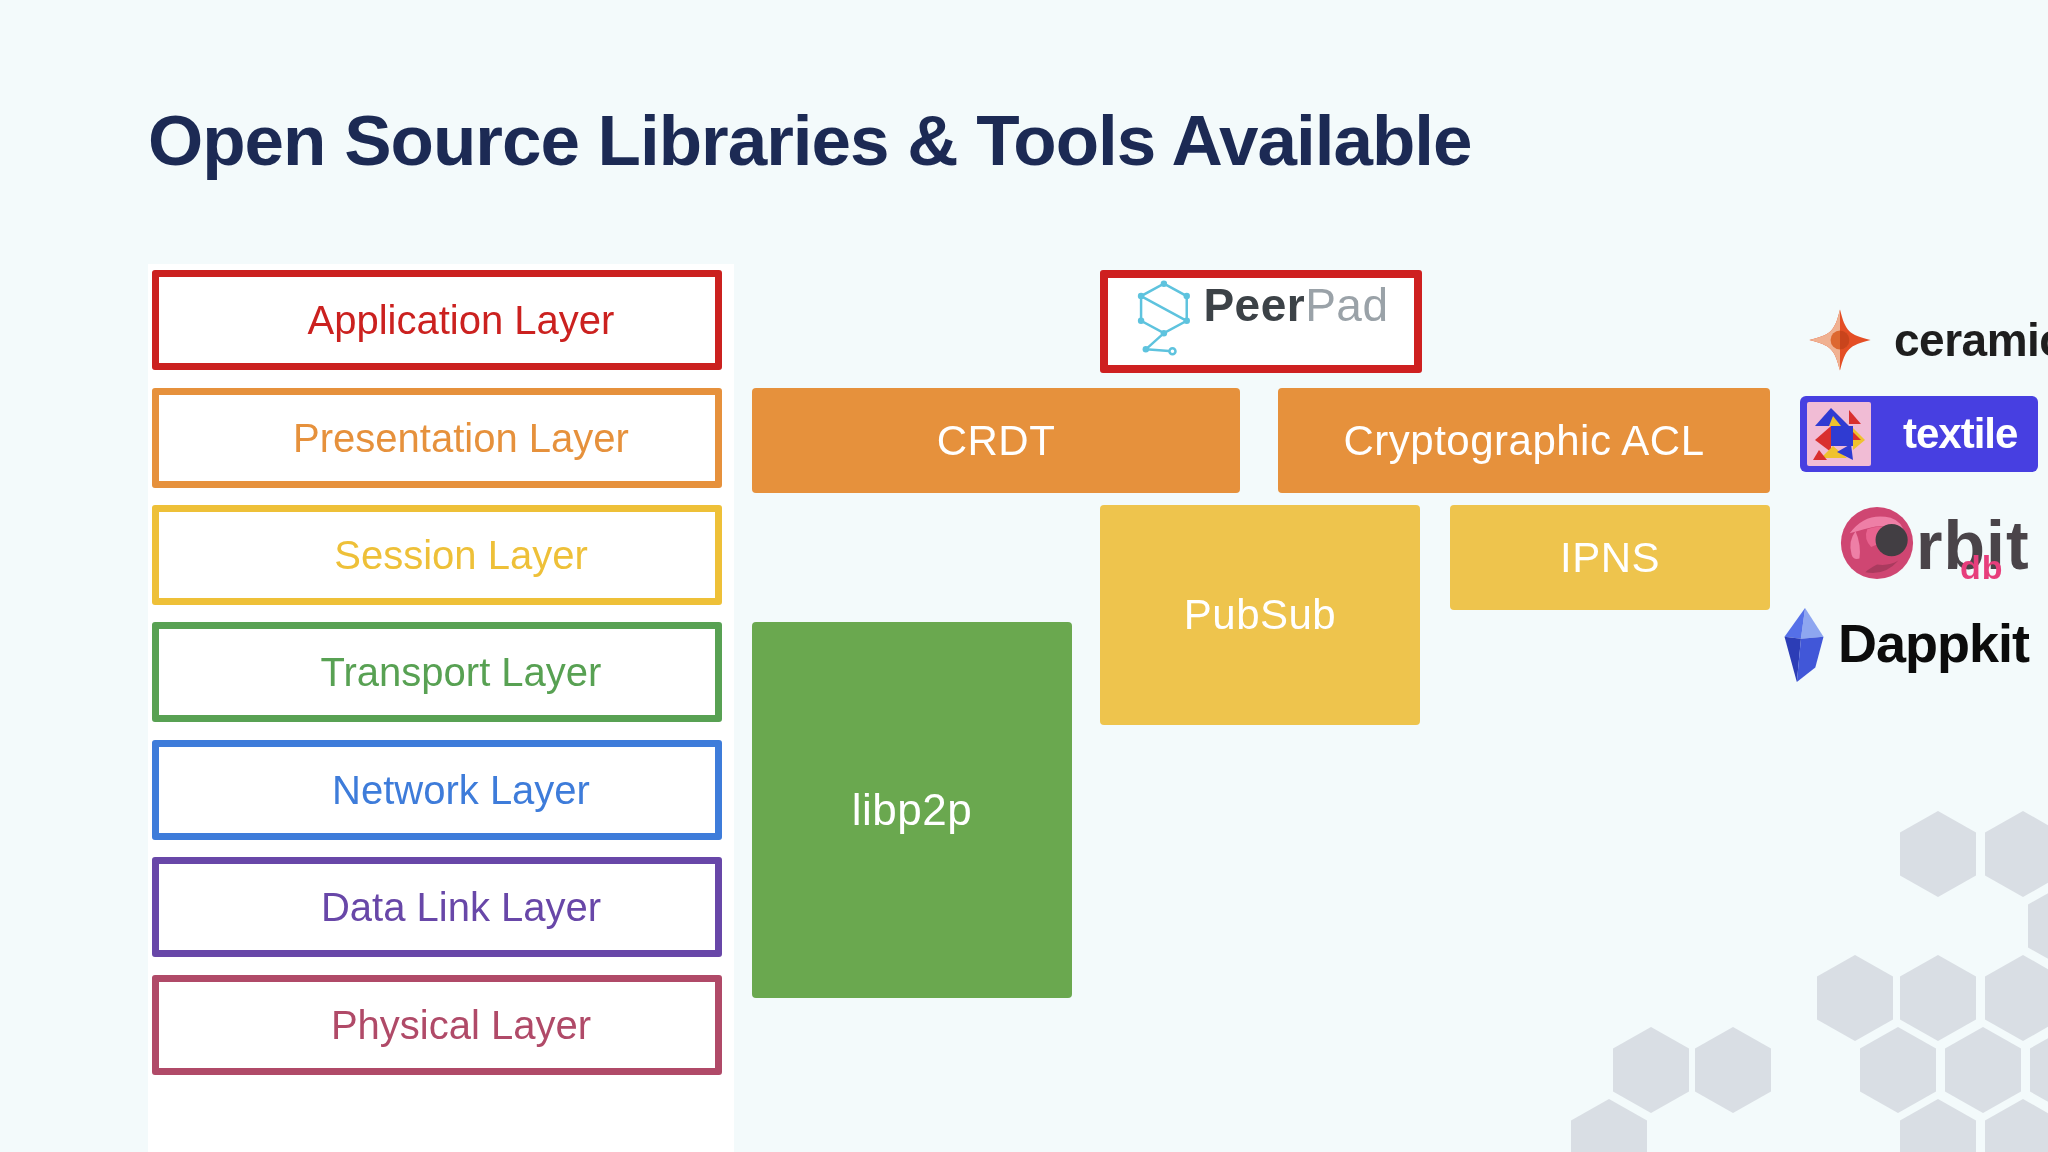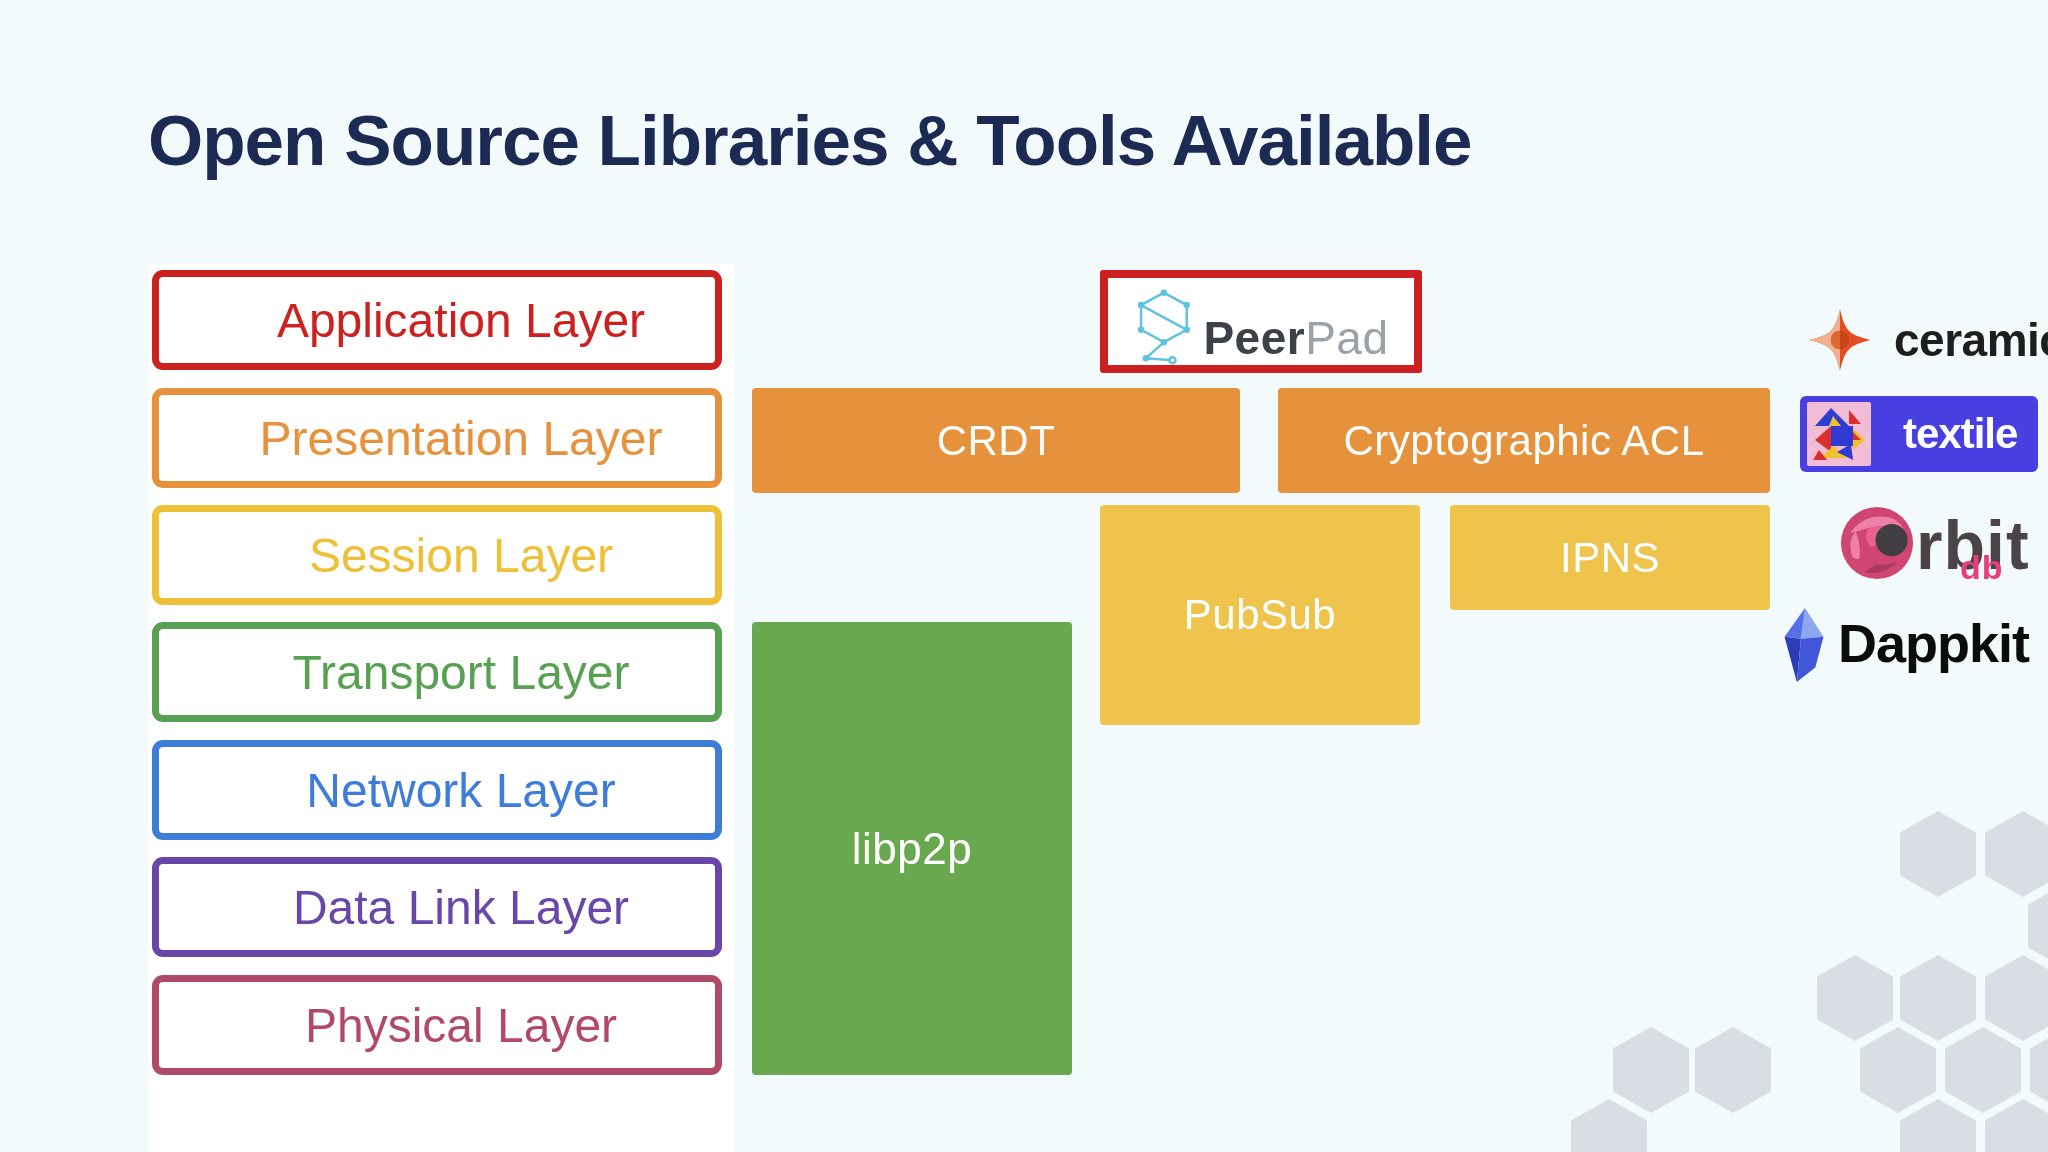--- a/index.html
+++ b/index.html
@@ -9,33 +9,33 @@
   }
   .abs{position:absolute;}
   .white-panel{left:148px;top:264px;width:586px;height:888px;background:#ffffff;}
   .slide-title{
     left:148px;top:102px;width:1500px;
     font-size:71px;font-weight:700;letter-spacing:-1px;line-height:1.1;
     white-space:nowrap;
   }
   .layer-box{
     left:152px;width:570px;height:100px;box-sizing:border-box;
-    background:#ffffff;border:7px solid #000;border-radius:11px;
+    background:#ffffff;border:7px solid #000;border-radius:3px;
     display:flex;align-items:center;justify-content:center;
-    font-size:48px;font-weight:400;padding-left:48px;
+    font-size:40px;font-weight:400;padding-left:48px;
   }
   .fill-box{
     box-sizing:border-box;border-radius:4px;
     display:flex;align-items:center;justify-content:center;
     color:#ffffff;font-size:42px;font-weight:400;letter-spacing:.5px;
   }
   .peerpad-box{
     left:1100px;top:270px;width:322px;height:103px;box-sizing:border-box;
     background:#ffffff;border:8px solid #ce2020;border-radius:3px;
-    display:flex;align-items:flex-end;justify-content:center;gap:12px;
+    display:flex;align-items:flex-start;justify-content:center;gap:12px;
   }
   .peerpad-text{font-size:46px;letter-spacing:.5px;white-space:nowrap;}
   .peerpad-text .bold{font-weight:700;color:#3c4247;}
   .peerpad-text .light{font-weight:400;color:#9aa2a8;}
   .logo-row{display:flex;align-items:center;}
   .ceramic-row{left:1804px;top:304px;gap:18px;}
   .ceramic-label{font-size:46px;font-weight:800;letter-spacing:-.5px;}
   .textile-box{
     left:1800px;top:396px;width:238px;height:76px;border-radius:6px;
     display:flex;align-items:center;
@@ -120,21 +120,21 @@
 </div>
 <div class="abs fill-box" style="left: 1278px; top: 388px; width: 492px; height: 105px; background: rgb(230, 145, 60);">
   <span>Cryptographic ACL</span>
 </div>
 <div class="abs fill-box" style="left: 1100px; top: 505px; width: 320px; height: 220px; background: rgb(238, 196, 77);">
   <span>PubSub</span>
 </div>
 <div class="abs fill-box" style="left: 1450px; top: 505px; width: 320px; height: 105px; background: rgb(238, 196, 77);">
   <span>IPNS</span>
 </div>
-<div class="abs fill-box" style="left: 752px; top: 622px; width: 320px; height: 453px; font-size: 44px; background: rgb(106, 168, 79);">
+<div class="abs fill-box" style="left: 752px; top: 622px; width: 320px; height: 376px; font-size: 44px; background: rgb(106, 168, 79);">
   <span>libp2p</span>
 </div>
 
 <div class="abs logo-row ceramic-row">
   <svg width="72" height="72" viewBox="-40 -40 80 80">
     <defs>
         <clipPath id="ceramic-left">
           <rect x="-40" y="-40" width="40" height="80"></rect>
         </clipPath>
       </defs>

